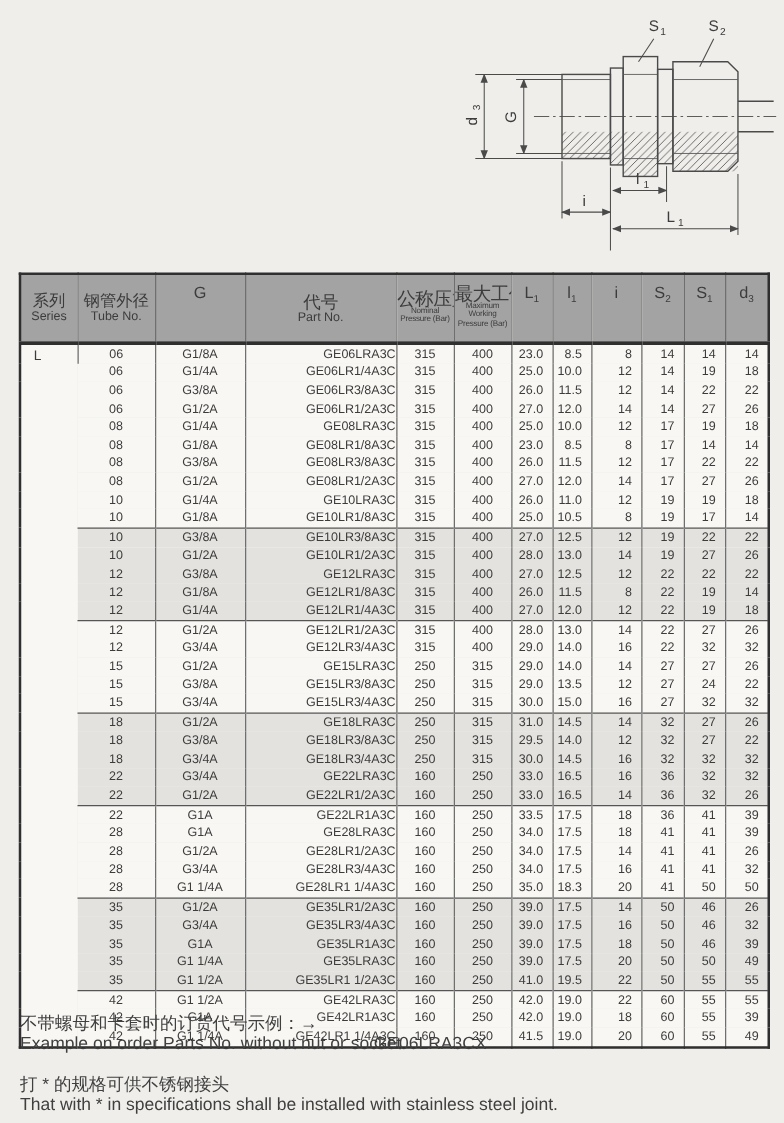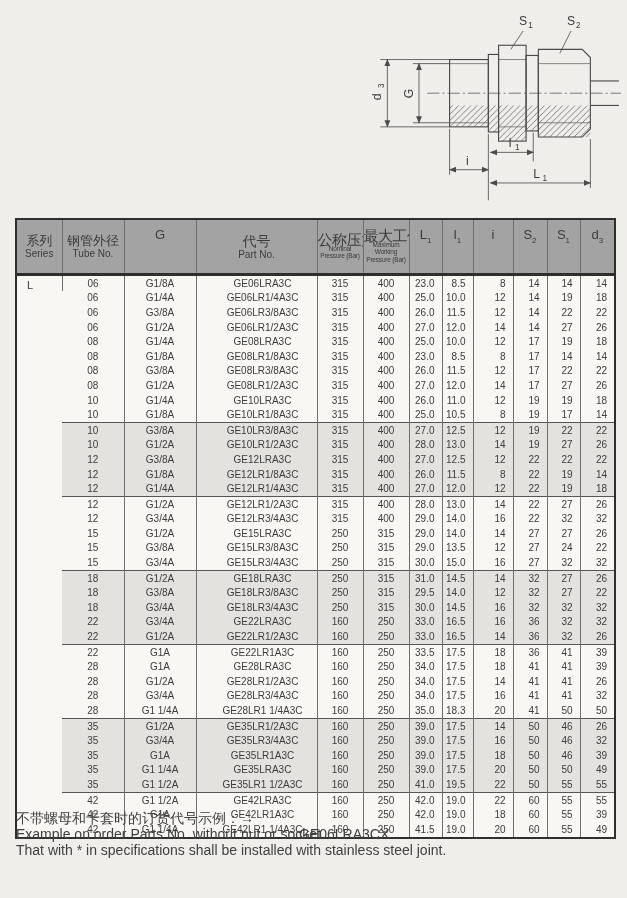--- a/index.html
+++ b/index.html
@@ -42,21 +42,21 @@
     font-size:10px; line-height:13px; height:13.6px;
     background:#f8f7f4; padding:0.5px 0; text-align:center;
     white-space:nowrap; overflow:hidden;
   }
   .spec tbody tr.shaded td { background:#e3e2df; }
   .spec tbody tr.group-start td { border-top:1px solid #555; }
   .spec td.series-cell {
     vertical-align:top; text-align:left;
     padding:3px 0 0 10px; font-size:11px; background:#f8f7f4;
   }
-  .spec td.c2 { text-align:center; padding-left:12px; }
+  .spec td.c2 { text-align:right; padding-left:12px; }
   .spec td.c5, .spec td.c6, .spec td.c7, .spec td.c8, .spec td.c9, .spec td.c10 {
     text-align:right; padding-right:7px;
   }
   .footer { position:absolute; left:16px; top:810px; width:598px; font-size:14px; color:#3f3f3f; }
   .foot-row { position:relative; line-height:16px; }
   .foot-code { position:absolute; left:283px; top:16px; }
   .mt { margin-top:17px; }
 </style>
 </head>
 <body>
@@ -705,14 +705,15 @@
       </tr>
     </tbody>
 </table>
 
 <div class="footer">
   <div class="foot-row">
     <span>不带螺母和卡套时的订货代号示例：→</span>
     <span class="foot-code">GE06LRA3CX</span>
   </div>
   <div class="foot-row">Example on order Parts No. without nut or socket</div>
+  <div class="foot-row mt">打 * 的规格可供不锈钢接头</div>
   <div class="foot-row">That with * in specifications shall be installed with stainless steel joint.</div>
 </div>
 
 </body></html>

